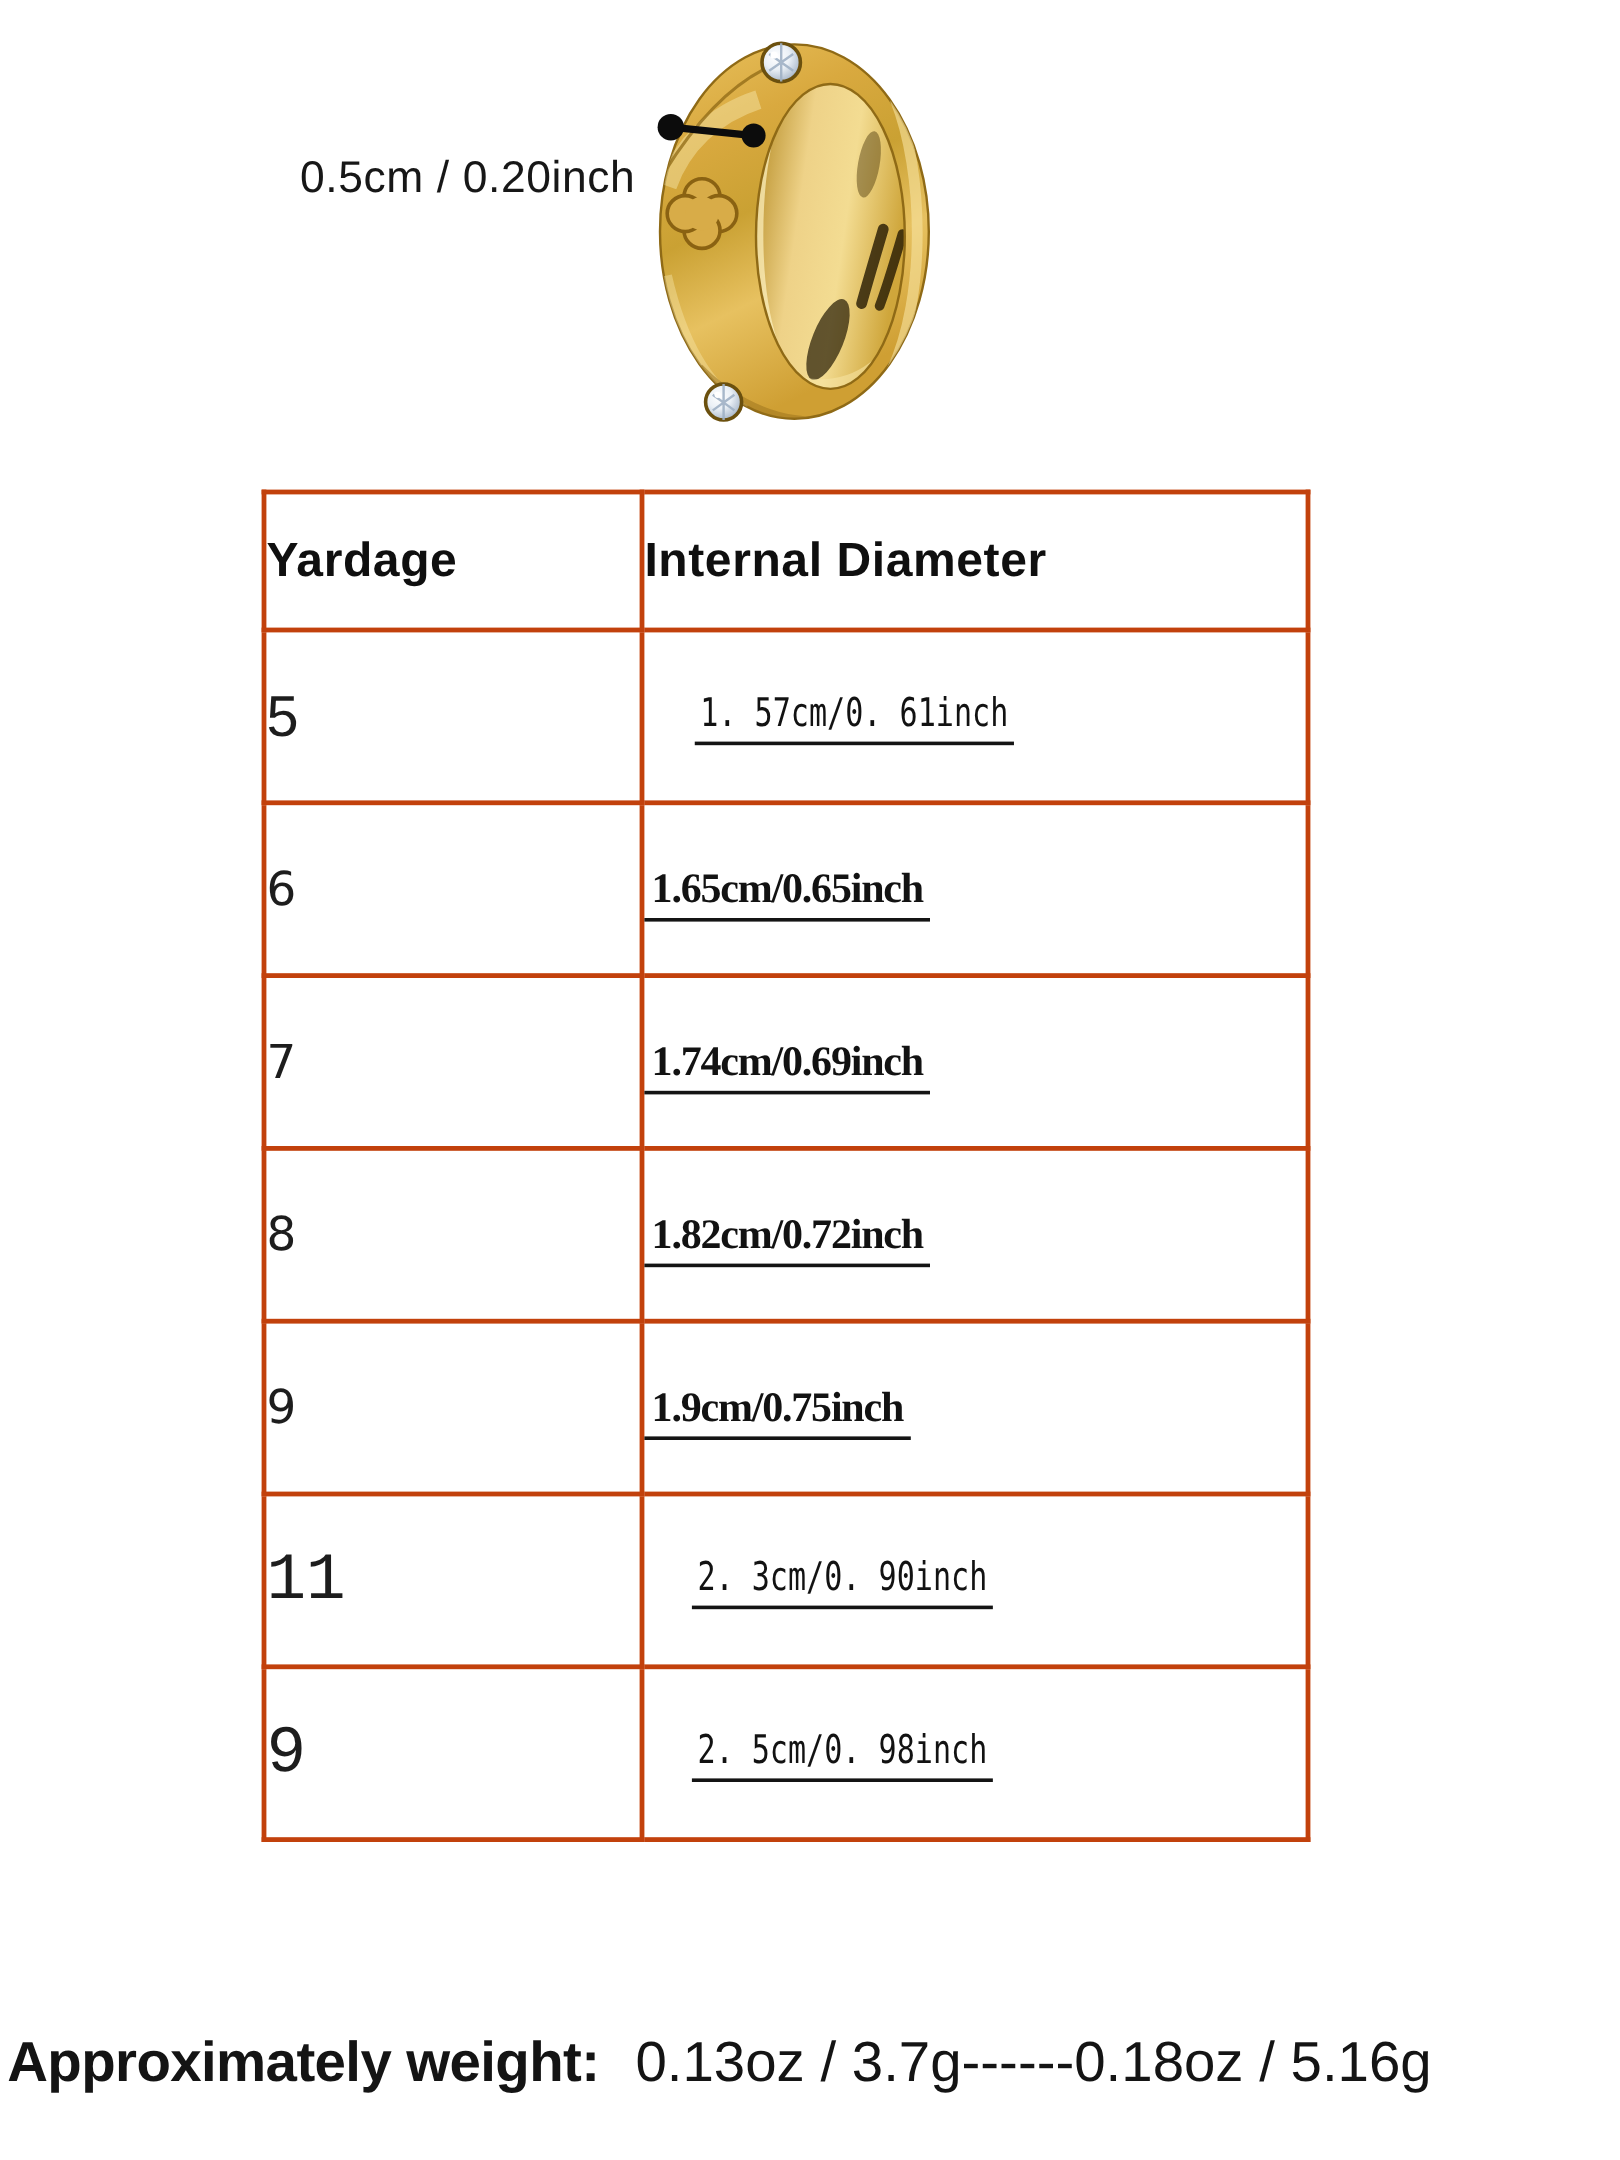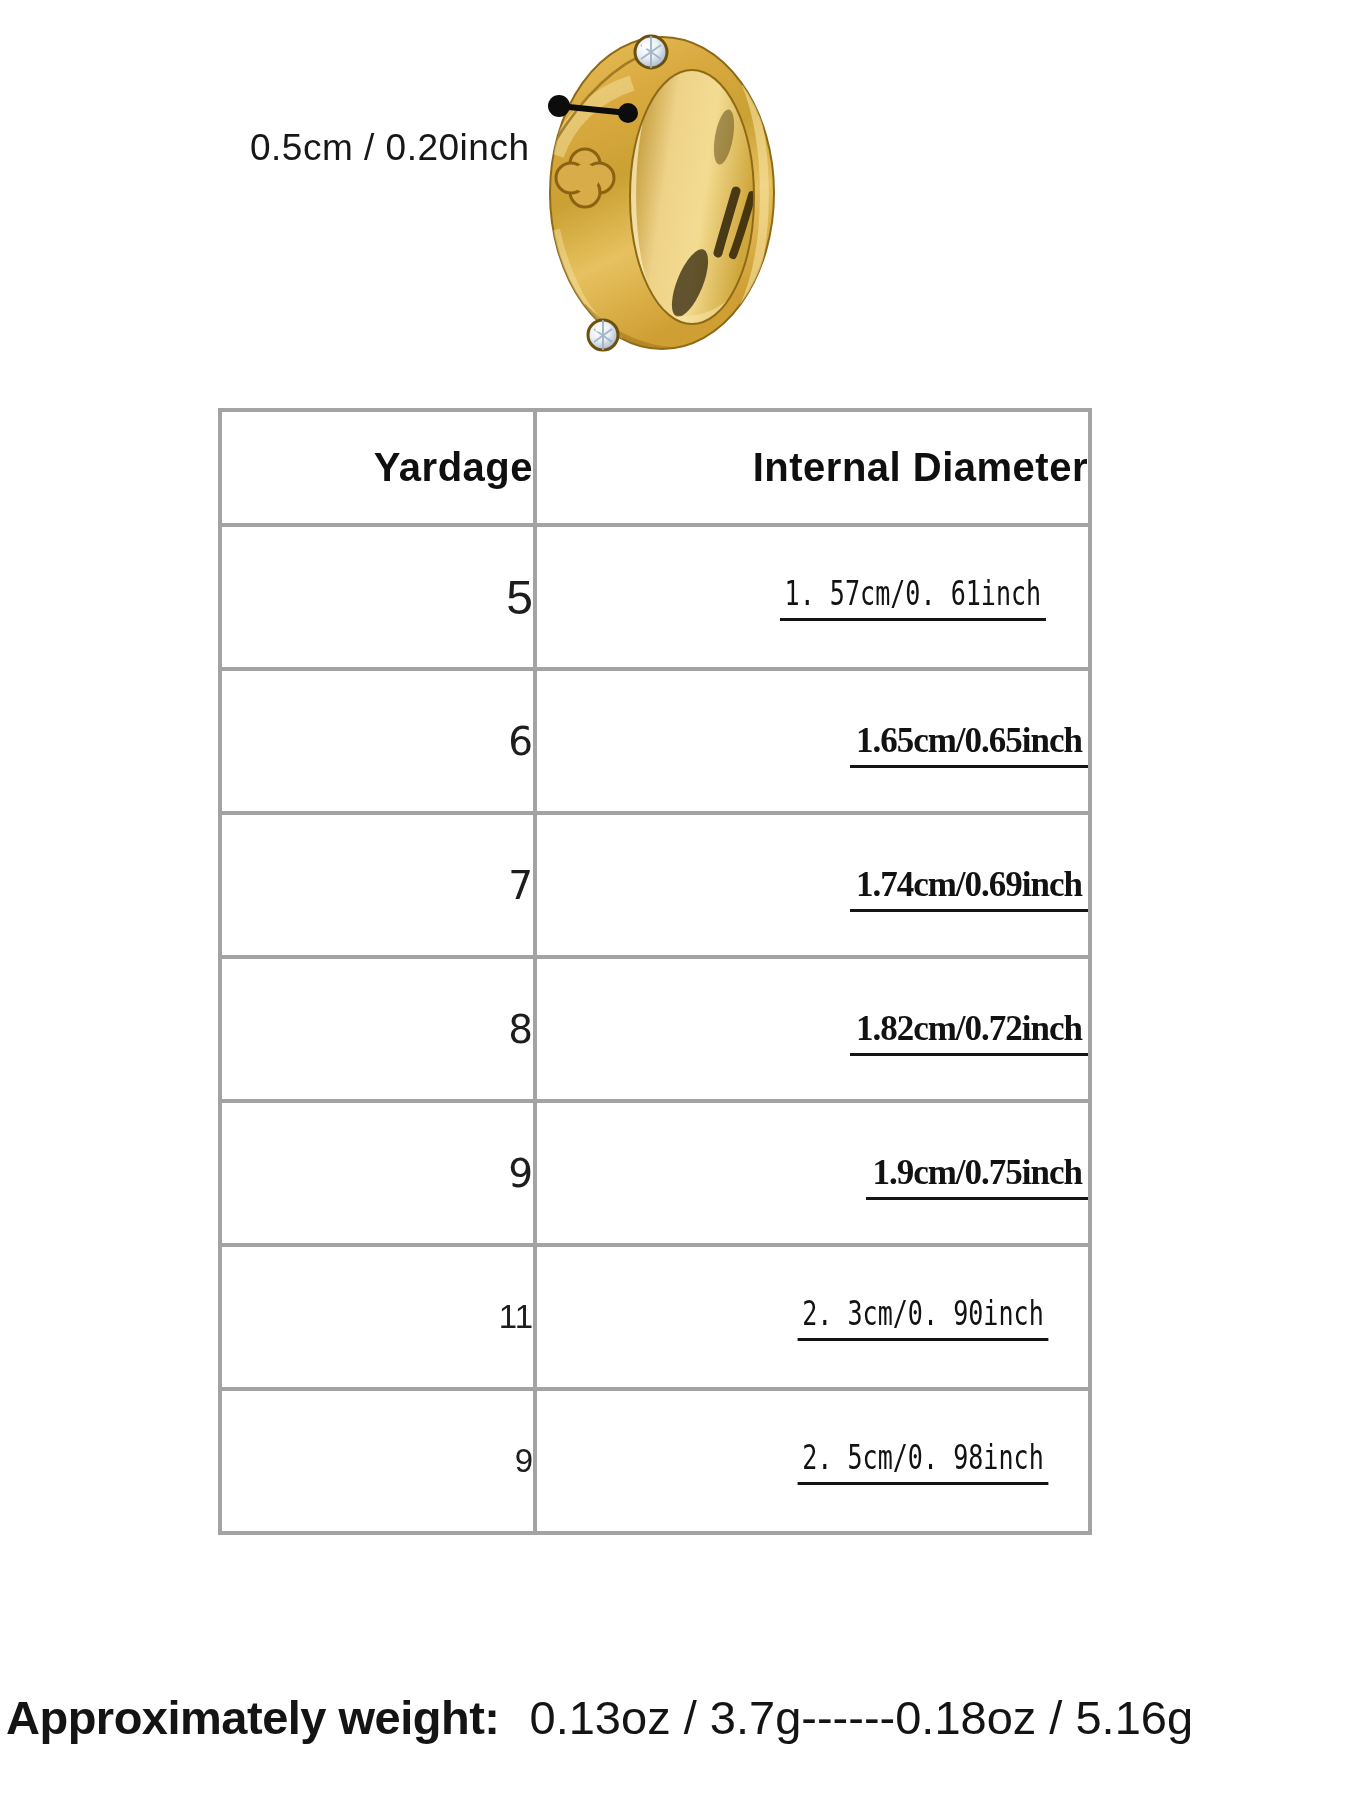--- a/index.html
+++ b/index.html
@@ -7,26 +7,26 @@
           font-family:"Liberation Sans",sans-serif;padding-left:44px;}
 
   
   .ring-box{position:absolute;left:540px;top:25px;width:245px;height:335px;}
   .band-label{position:absolute;left:250px;top:127px;font-size:37px;letter-spacing:.5px;
               color:#171717;white-space:nowrap;}
 
   
   table.size-table{position:absolute;left:218px;top:408px;width:870px;
                    border-collapse:collapse;table-layout:fixed;background:#fff;}
-  .size-table th,.size-table td{border:4px solid #a3a3a3;text-align:right;vertical-align:middle;padding:0;}
+  .size-table th,.size-table td{border:4px solid #c2410c;text-align:left;vertical-align:middle;padding:0;}
   .size-table th{height:111px;font-size:40px;font-weight:700;color:#0f0f0f;letter-spacing:.5px;
                  font-family:"Liberation Sans",sans-serif;}
   .size-table td{height:140px;}
   td.yardage{font-size:39px;color:#1d1d1d;font-family:"DejaVu Sans",sans-serif;}
-  tr.style-mono td.yardage{font-family:Liberation Sans, sans-serif;font-size:33px;}
+  tr.style-mono td.yardage{font-family:Liberation Mono, monospace;font-size:55px;}
   tbody tr:first-child td.yardage{font-family:"Liberation Sans",sans-serif;font-size:48px;}
   .dval{border-bottom:3px solid #141414;padding:0 6px 5px;color:#121212;white-space:nowrap;}
   .dval.cond{font-family:Liberation Serif, serif;font-weight:700;font-size:35px;letter-spacing:-1px;}
   .dval.mono{font-family:"DejaVu Sans Mono",monospace;font-size:33px;display:inline-block;
              transform:scaleX(.76);transform-origin:center;}
 
   
   .weight{position:absolute;left:6px;top:1690px;font-size:47px;color:#141414;white-space:nowrap;}
   .weight .wlabel{font-weight:700;letter-spacing:-.5px;}
   .weight .wvalue{margin-left:30px;font-weight:400;}

